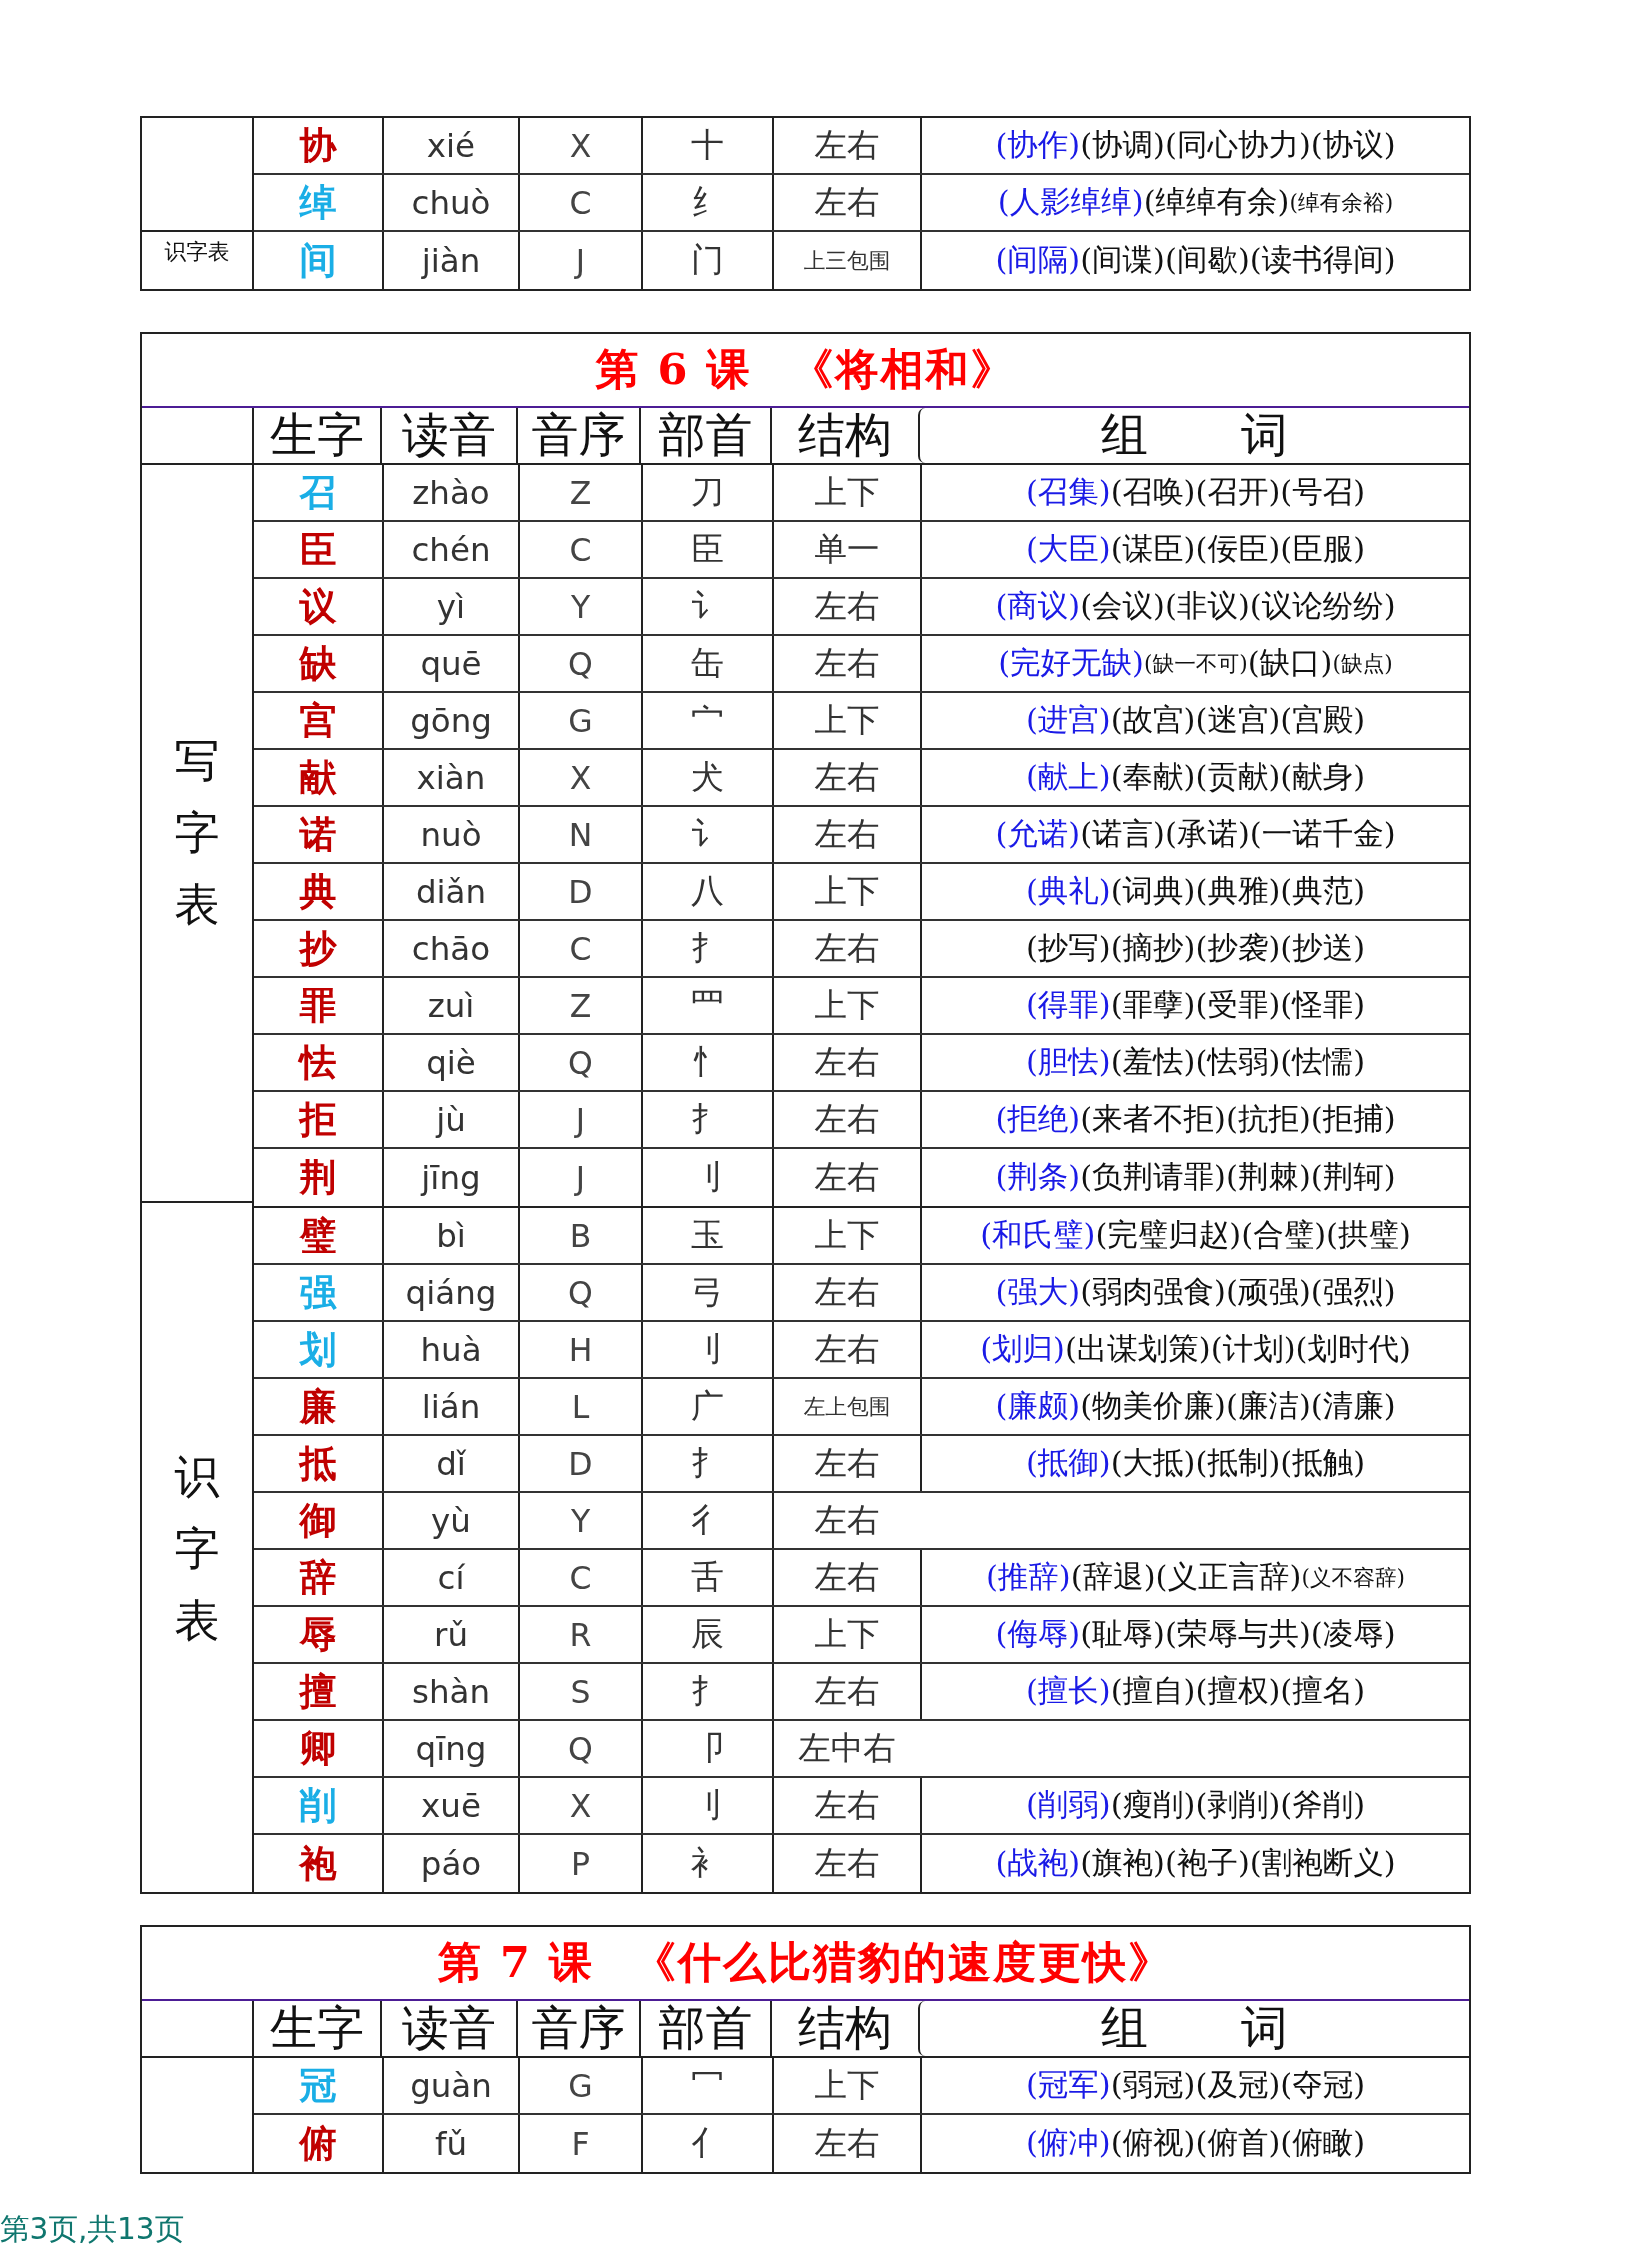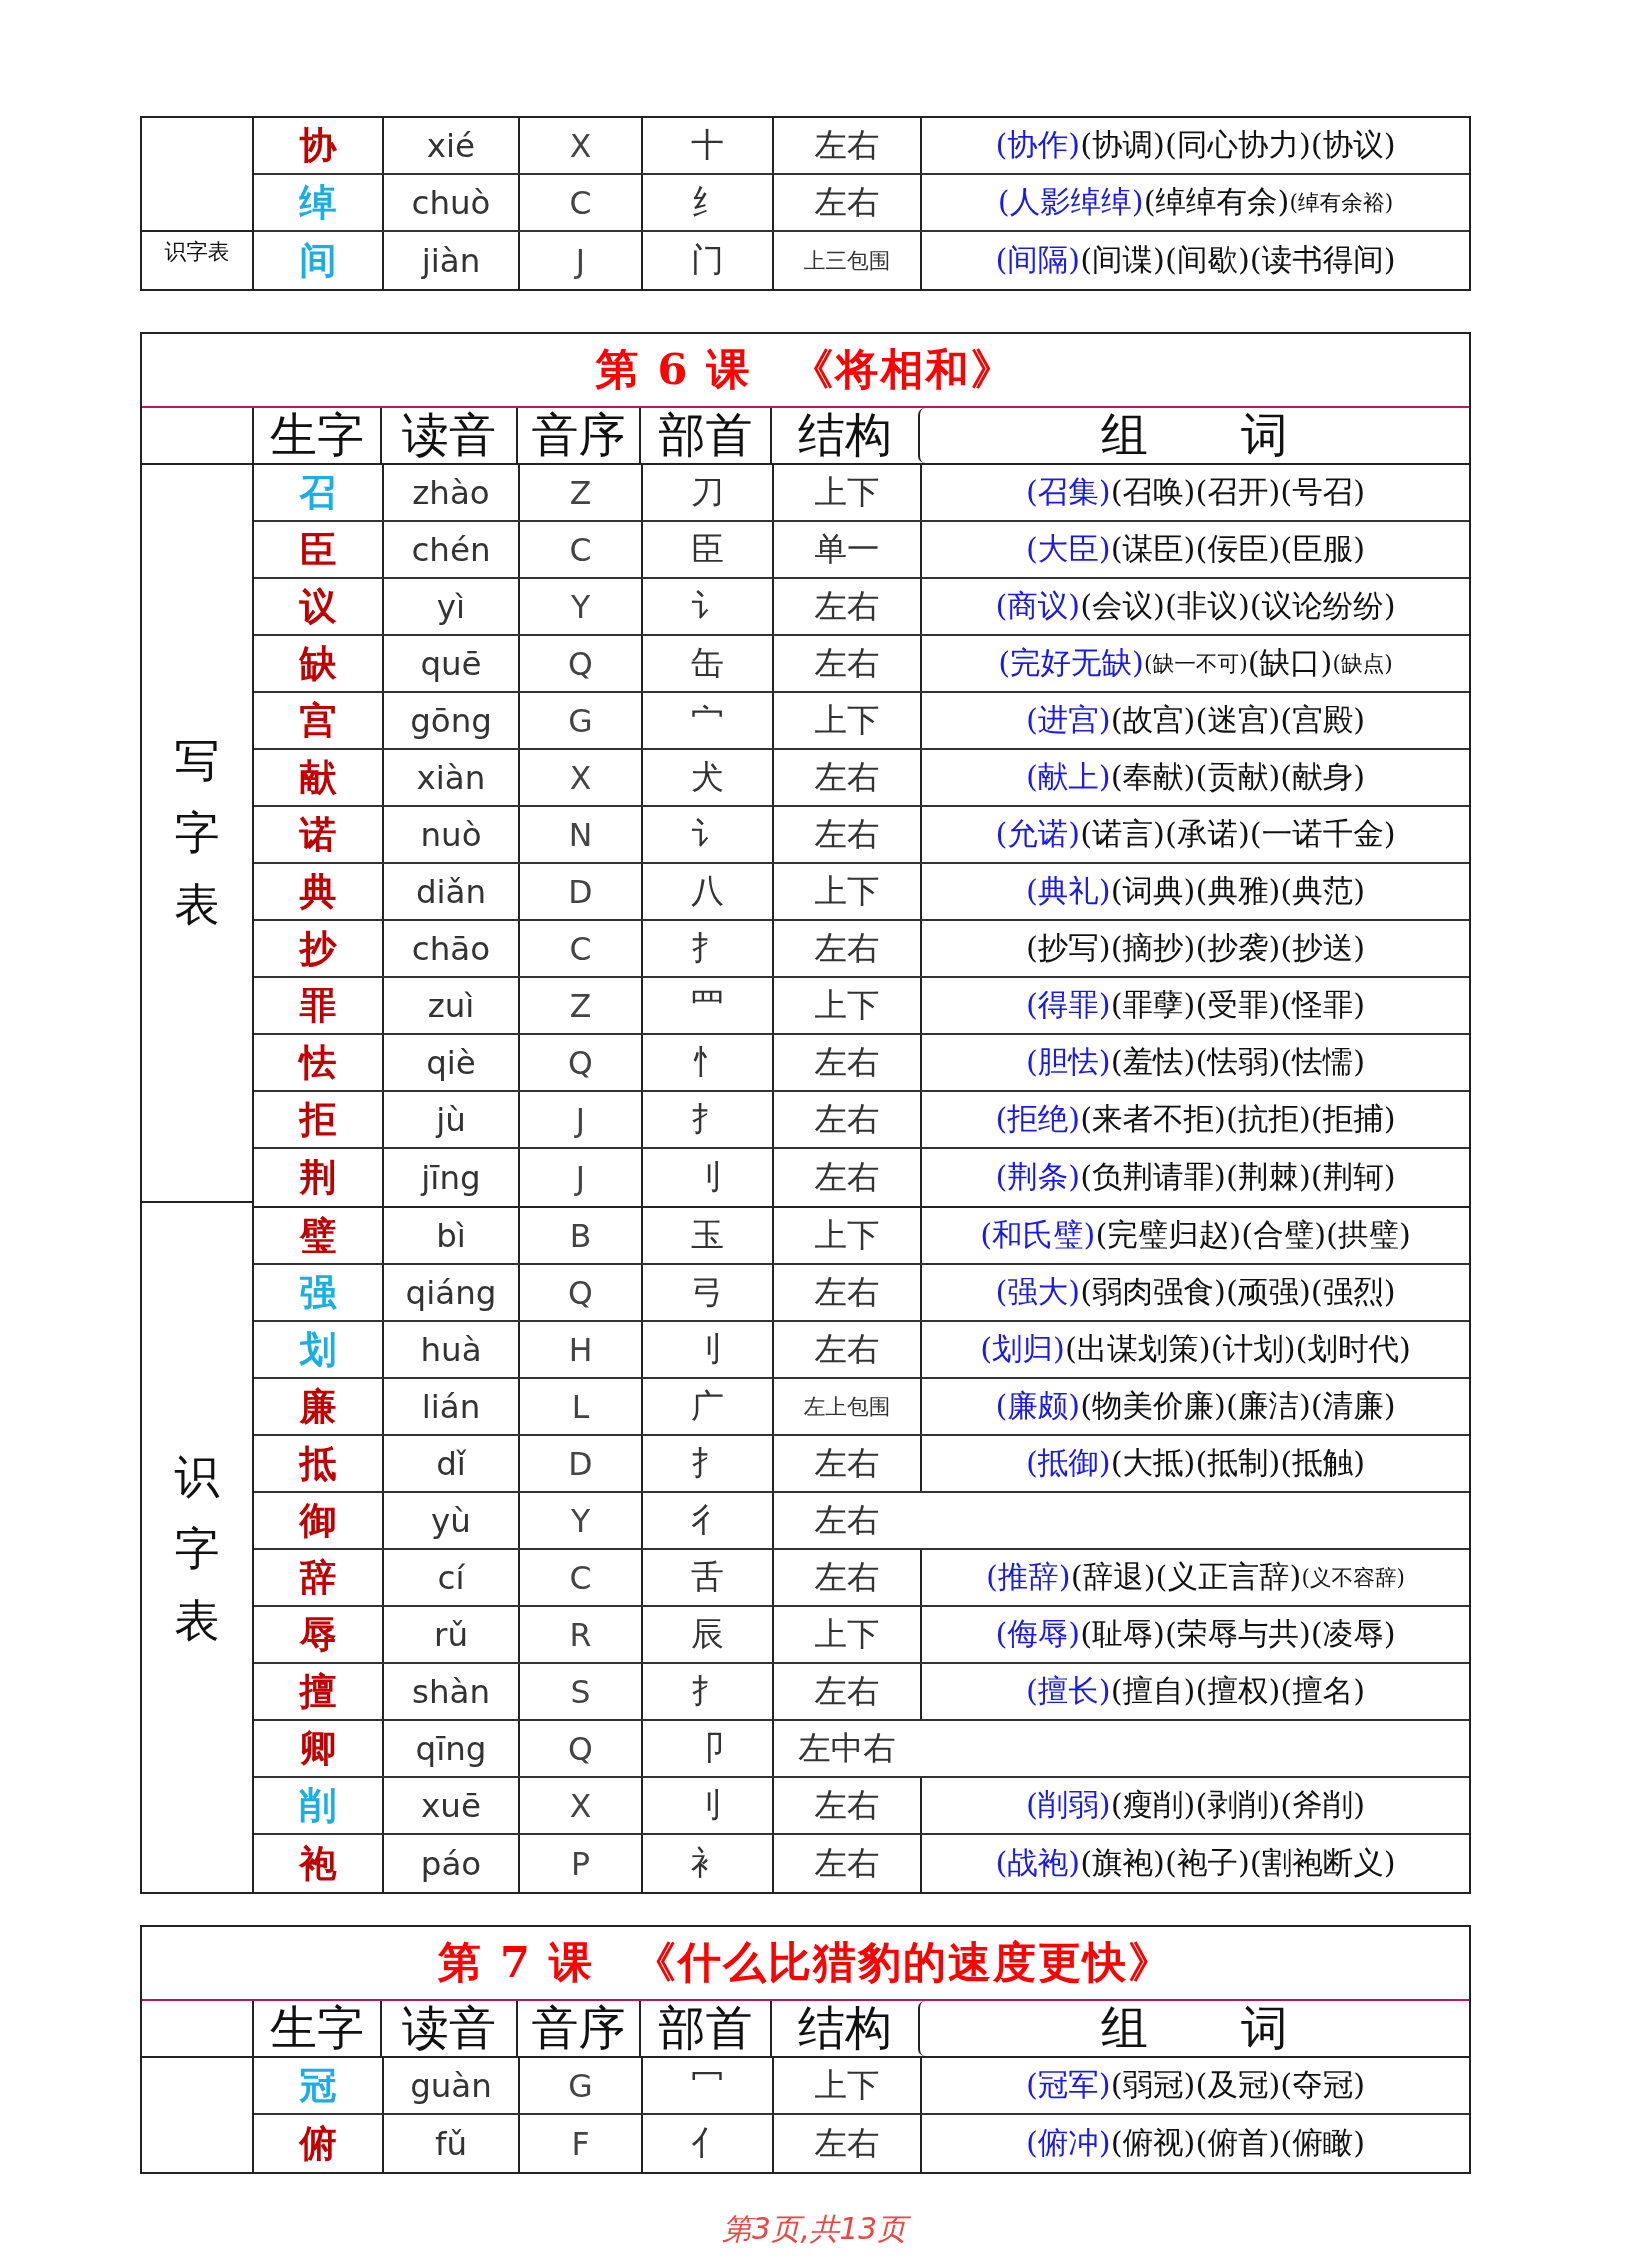--- a/index.html
+++ b/index.html
@@ -1,19 +1,19 @@
 <!DOCTYPE html>
 <html><head>
 <meta charset="utf-8">
 <style>
   html, body { margin:0; padding:0; background:#ffffff; }
   body { width:1629px; height:2268px; position:relative; overflow:hidden;
          font-family:"DejaVu Serif", serif; color:#111; }
   .tbl { position:absolute; left:140px; width:1331px; border:2px solid #222; box-sizing:border-box; background:#fff; }
-  .title-row { height:72px; border-bottom:2px solid #be185d; display:flex; align-items:center; justify-content:center;
+  .title-row { height:72px; border-bottom:2px solid #4c1d95; display:flex; align-items:center; justify-content:center;
                color:#ff0000; font-size:43px; font-weight:bold; letter-spacing:2px; font-family:"DejaVu Serif", serif; }
   .title-row .gap { display:inline-block; width:39px; }
   .hdr-row, .data-row { display:flex; height:57px; box-sizing:border-box; }
   .hdr-row { border-bottom:2px solid #222; }
   .cell { box-sizing:border-box; border-left:2px solid #222; display:flex; align-items:center; justify-content:center;
           white-space:nowrap; overflow:hidden; }
   .c-side { width:110px; border-left:none; }
   .c-char { width:128px; }
   .c-py   { width:136px; }
   .c-abc  { width:123px; }
@@ -36,22 +36,22 @@
   .char.blue { color:#1aaee6; }
   .py { font-family:"DejaVu Sans", sans-serif; font-size:32.5px; color:#333; }
   .abc { font-family:"DejaVu Sans", sans-serif; font-size:31.5px; color:#444; }
   .rad { font-size:33px; color:#333; }
   .str { font-size:32.5px; color:#333; }
   .str.sm { font-size:21.7px; }
   .words { font-size:30.5px; color:#111; }
   .w { display:inline; }
   .w.hl { color:#1a1ae6; }
   .w.sm { font-size:21.7px; }
-  .footer { position:absolute; left:0; right:0; top:2209px; text-align:center; font-family:"DejaVu Sans", sans-serif;
-            font-size:29.6px; color:#ef4444;font-style:italic; }
+  .footer { position:absolute; left:0; right:0; top:2209px; font-family:"DejaVu Sans", sans-serif;
+            font-size:29.6px; color:#0f766e; }
 </style>
 </head>
 <body>
 
 <div class="tbl" style="top:116px;">
   <div class="body">
     <div style="width:110px; display:flex; flex-direction:column;">
       <div style="height:114px; border-bottom:2px solid #222; box-sizing:border-box;"></div>
       <div class="side small last" style="height:56px;">识字表</div>
     </div>

